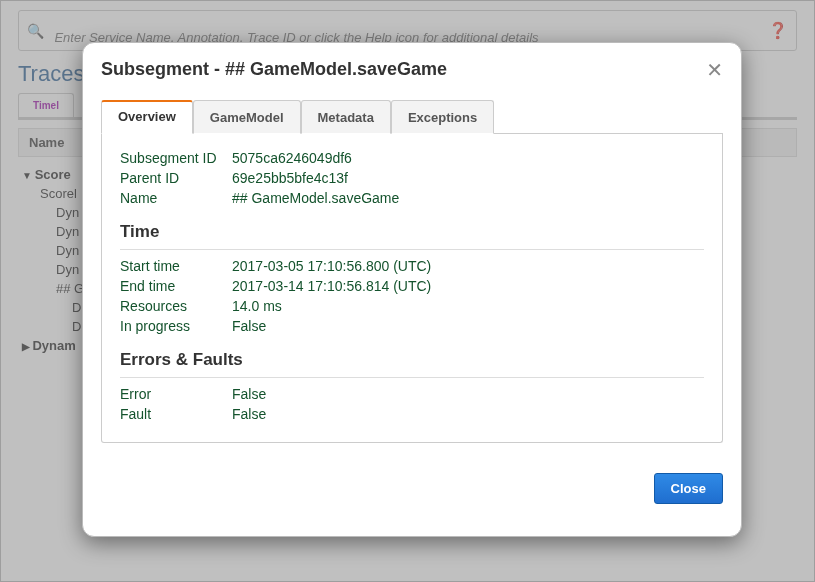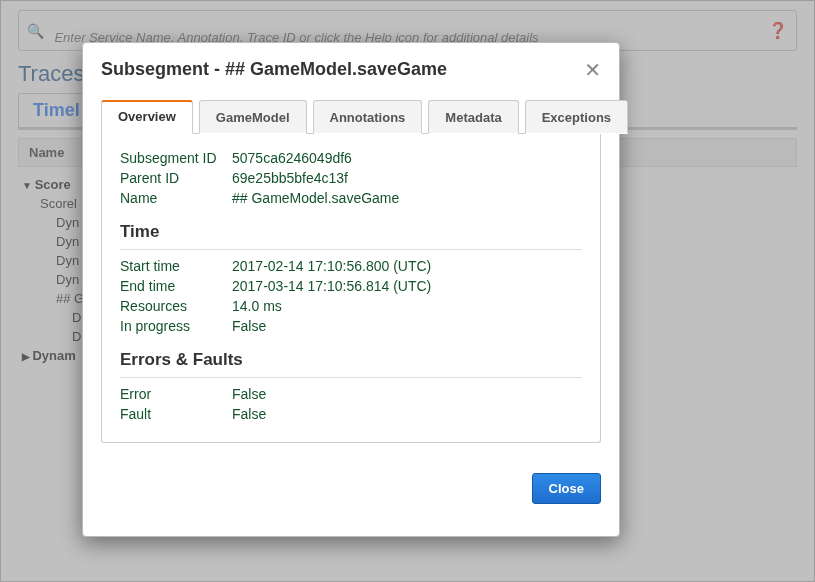--- a/index.html
+++ b/index.html
@@ -7,37 +7,37 @@
   body { width:815px; height:582px; overflow:hidden; position:relative; background:#fff; }
 
   
   .bg { position:absolute; inset:0; padding:10px 18px 0 18px; }
   .bg-overlay { position:absolute; inset:0; background:rgba(130,130,130,0.5); z-index:5; }
   .search-wrap { border:1px solid #ccc; border-radius:3px; background:#fff; display:flex; align-items:center; padding:4px 8px; gap:8px; }
   .search-wrap input { border:none; outline:none; flex:1; font-style:italic; color:#888; font-size:13px; background:transparent;margin-top:14px; }
   .help-icn { color:#666; font-size:16px; }
   .page-title { margin:10px 0 0 0; font-size:22px; font-weight:normal; color:#336699; }
   .tab-strip { margin-top:6px; border-bottom:3px solid #ccc; display:flex; }
-  .tab-strip .tab { padding:6px 14px; font-size:18px; font-weight:bold; color:#3b82f6; background:#fff; border:1px solid #ccc; border-bottom:none; border-radius:3px 3px 0 0; }
+  .tab-strip .tab { padding:6px 14px; font-size:10px; font-weight:bold; color:#a21caf; background:#fff; border:1px solid #ccc; border-bottom:none; border-radius:3px 3px 0 0; }
   .table-head { margin-top:8px; background:#f2f2f2; border:1px solid #ddd; padding:6px 10px; font-weight:bold; color:#444; }
   .tree { padding:8px 4px; font-size:13px; color:#333; }
   .tree .row { padding:2px 0; }
   .tree .lvl0::before { content:"▼ "; font-size:10px; }
   .tree .expr::before { content:"▶ "; font-size:10px; }
   .tree .lvl1 { padding-left:18px; }
   .tree .lvl2 { padding-left:34px; }
   .tree .lvl3 { padding-left:50px; }
 
   
-  .modal { position:absolute; left:82px; top:42px; width:538px; background:#fff; border:1px solid #bbb; border-radius:4px; z-index:10; box-shadow:0 6px 22px rgba(0,0,0,0.45); }
+  .modal { position:absolute; left:82px; top:42px; width:660px; background:#fff; border:1px solid #bbb; border-radius:12px; z-index:10; box-shadow:0 6px 22px rgba(0,0,0,0.45); }
   .modal-head { padding:16px 18px 14px; display:flex; align-items:center; }
   .modal-head h3 { margin:0; flex:1; font-size:18px; font-weight:bold; color:#333; }
   .close-x { color:#888; font-size:20px; cursor:pointer; line-height:1; }
   .modal-body { padding:0 18px 18px; }
-  .inner-tabs { display:flex; gap:6px; border-bottom:1px solid #ccc; margin-top:6px; }
+  .inner-tabs { display:flex; gap:0; border-bottom:1px solid #ccc; margin-top:6px; }
   .inner-tabs .itab { padding:9px 16px 8px; border:1px solid #ccc; border-bottom:1px solid #fff; margin-bottom:-1px; border-radius:3px 3px 0 0; font-weight:bold; color:#555; background:#f3f3f3; font-size:13px; cursor:pointer; }
   .inner-tabs .itab.active { background:#fff; color:#333; border-top:2px solid #ec7211; padding-top:7px; }
   .panel { border:1px solid #ccc; border-top:none; border-radius:0 0 3px 3px; padding:14px 18px 18px; }
   .kv { display:flex; padding:2px 0; font-size:14px; color:#14532d;justify-content:space-between; }
   .kv .k { width:112px; flex:none; }
   .kv .v { flex:1; }
   .sect { margin-top:14px; font-weight:bold; font-size:17px; color:#333; padding-bottom:3px; }
   .sect-hr { border:none; border-top:1px solid #ddd; margin:4px 0 6px; }
   .modal-foot { padding:12px 18px 32px; display:flex; justify-content:flex-end; }
   .btn-primary { background:linear-gradient(#2f8ae6,#1f6ecf); border:1px solid #125aa8; color:#fff; font-weight:bold; padding:7px 16px; border-radius:3px; font-size:13px; cursor:pointer; }
@@ -75,21 +75,20 @@
 
 <div class="modal">
   <div class="modal-head">
     <h3>Subsegment - ## GameModel.saveGame</h3>
     <span class="close-x">✕</span>
   </div>
   <div class="modal-body">
     <div class="inner-tabs">
       <div class="itab active">Overview</div>
       <div class="itab">GameModel</div>
-      <div class="itab">Annotations</div>
       <div class="itab">Metadata</div>
       <div class="itab">Exceptions</div>
     </div>
     <div class="panel">
       <div class="kv">
           <div class="k">Subsegment ID</div>
           <div class="v">5075ca6246049df6</div>
         </div>
       <div class="kv">
           <div class="k">Parent ID</div>
@@ -97,21 +96,21 @@
         </div>
       <div class="kv">
           <div class="k">Name</div>
           <div class="v">## GameModel.saveGame</div>
         </div>
 
       <div class="sect">Time</div>
       <hr class="sect-hr">
       <div class="kv">
           <div class="k">Start time</div>
-          <div class="v">2017-02-14 17:10:56.800 (UTC)</div>
+          <div class="v">2017-03-05 17:10:56.800 (UTC)</div>
         </div>
       <div class="kv">
           <div class="k">End time</div>
           <div class="v">2017-03-14 17:10:56.814 (UTC)</div>
         </div>
       <div class="kv">
           <div class="k">Resources</div>
           <div class="v">14.0 ms</div>
         </div>
       <div class="kv">

